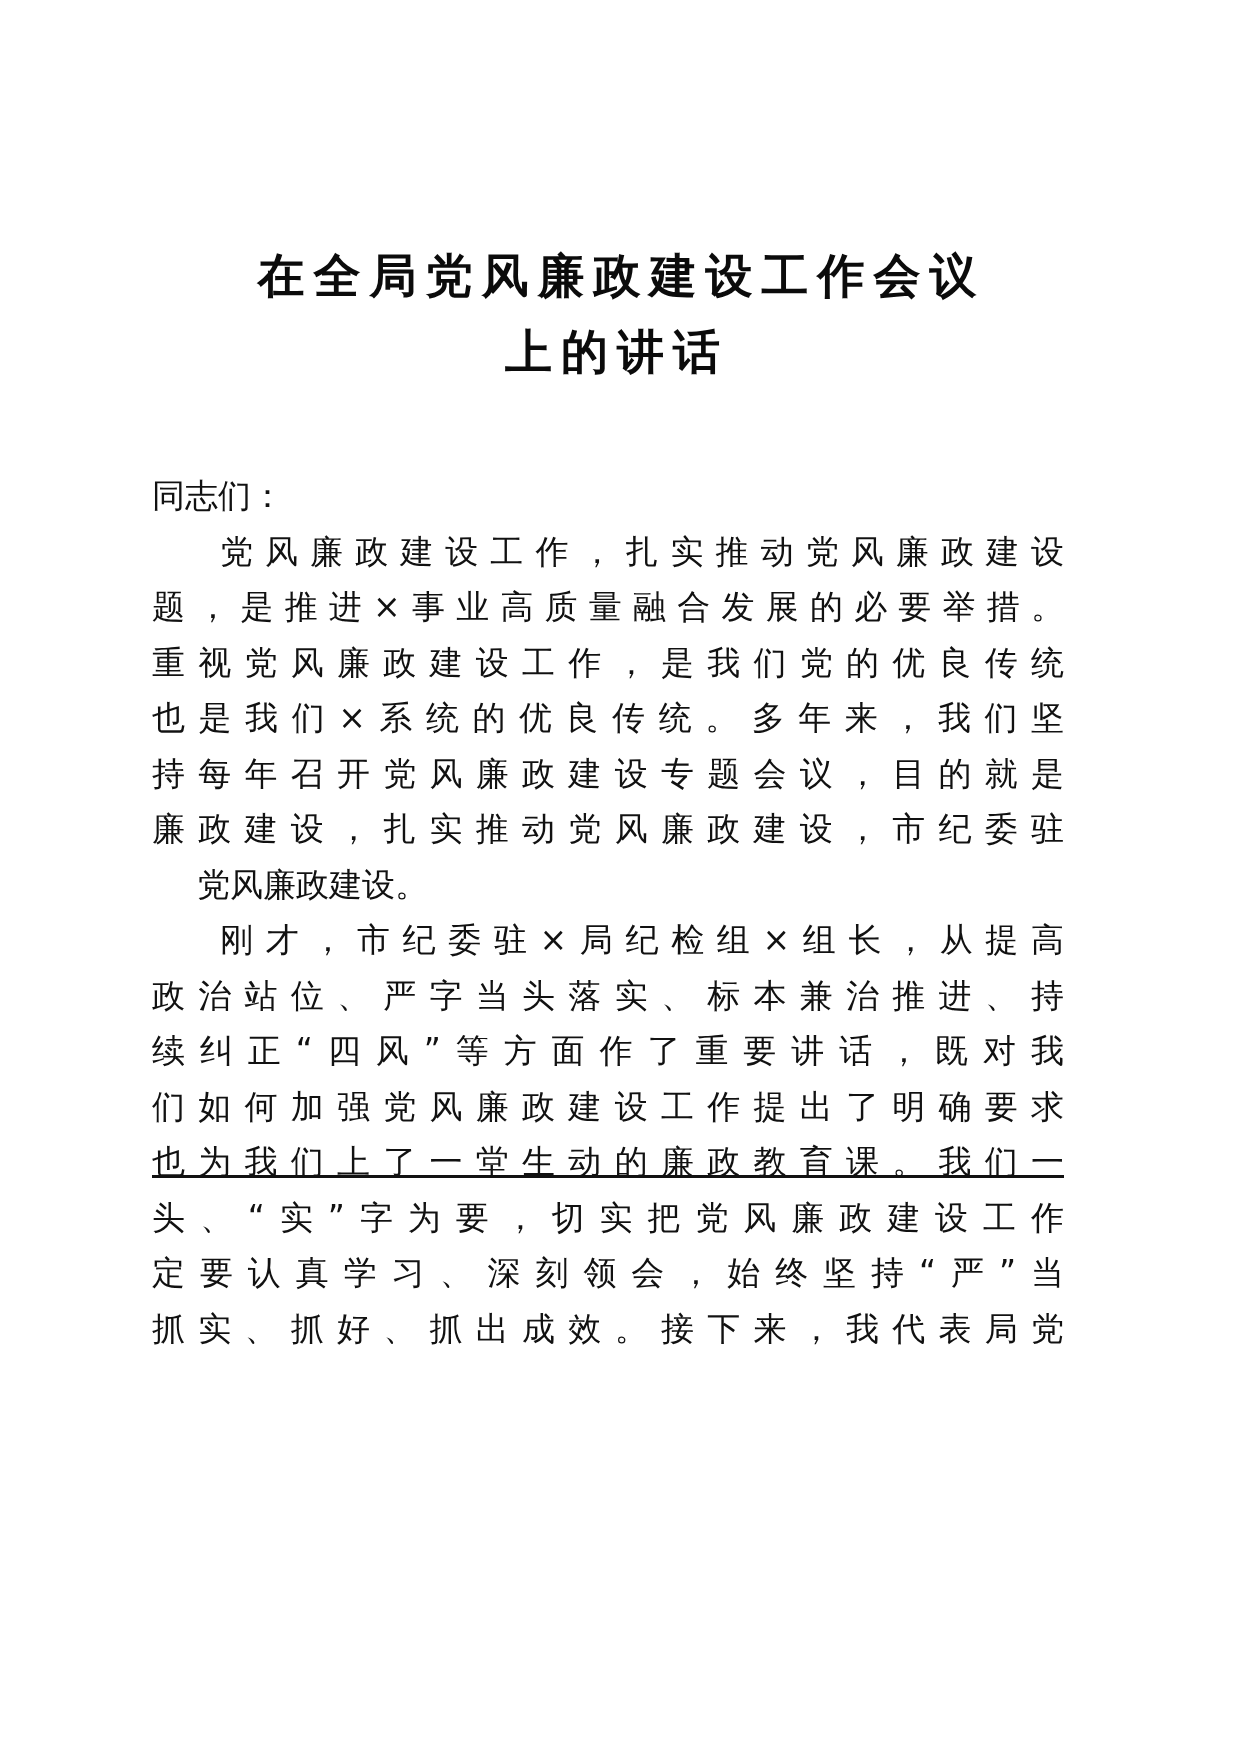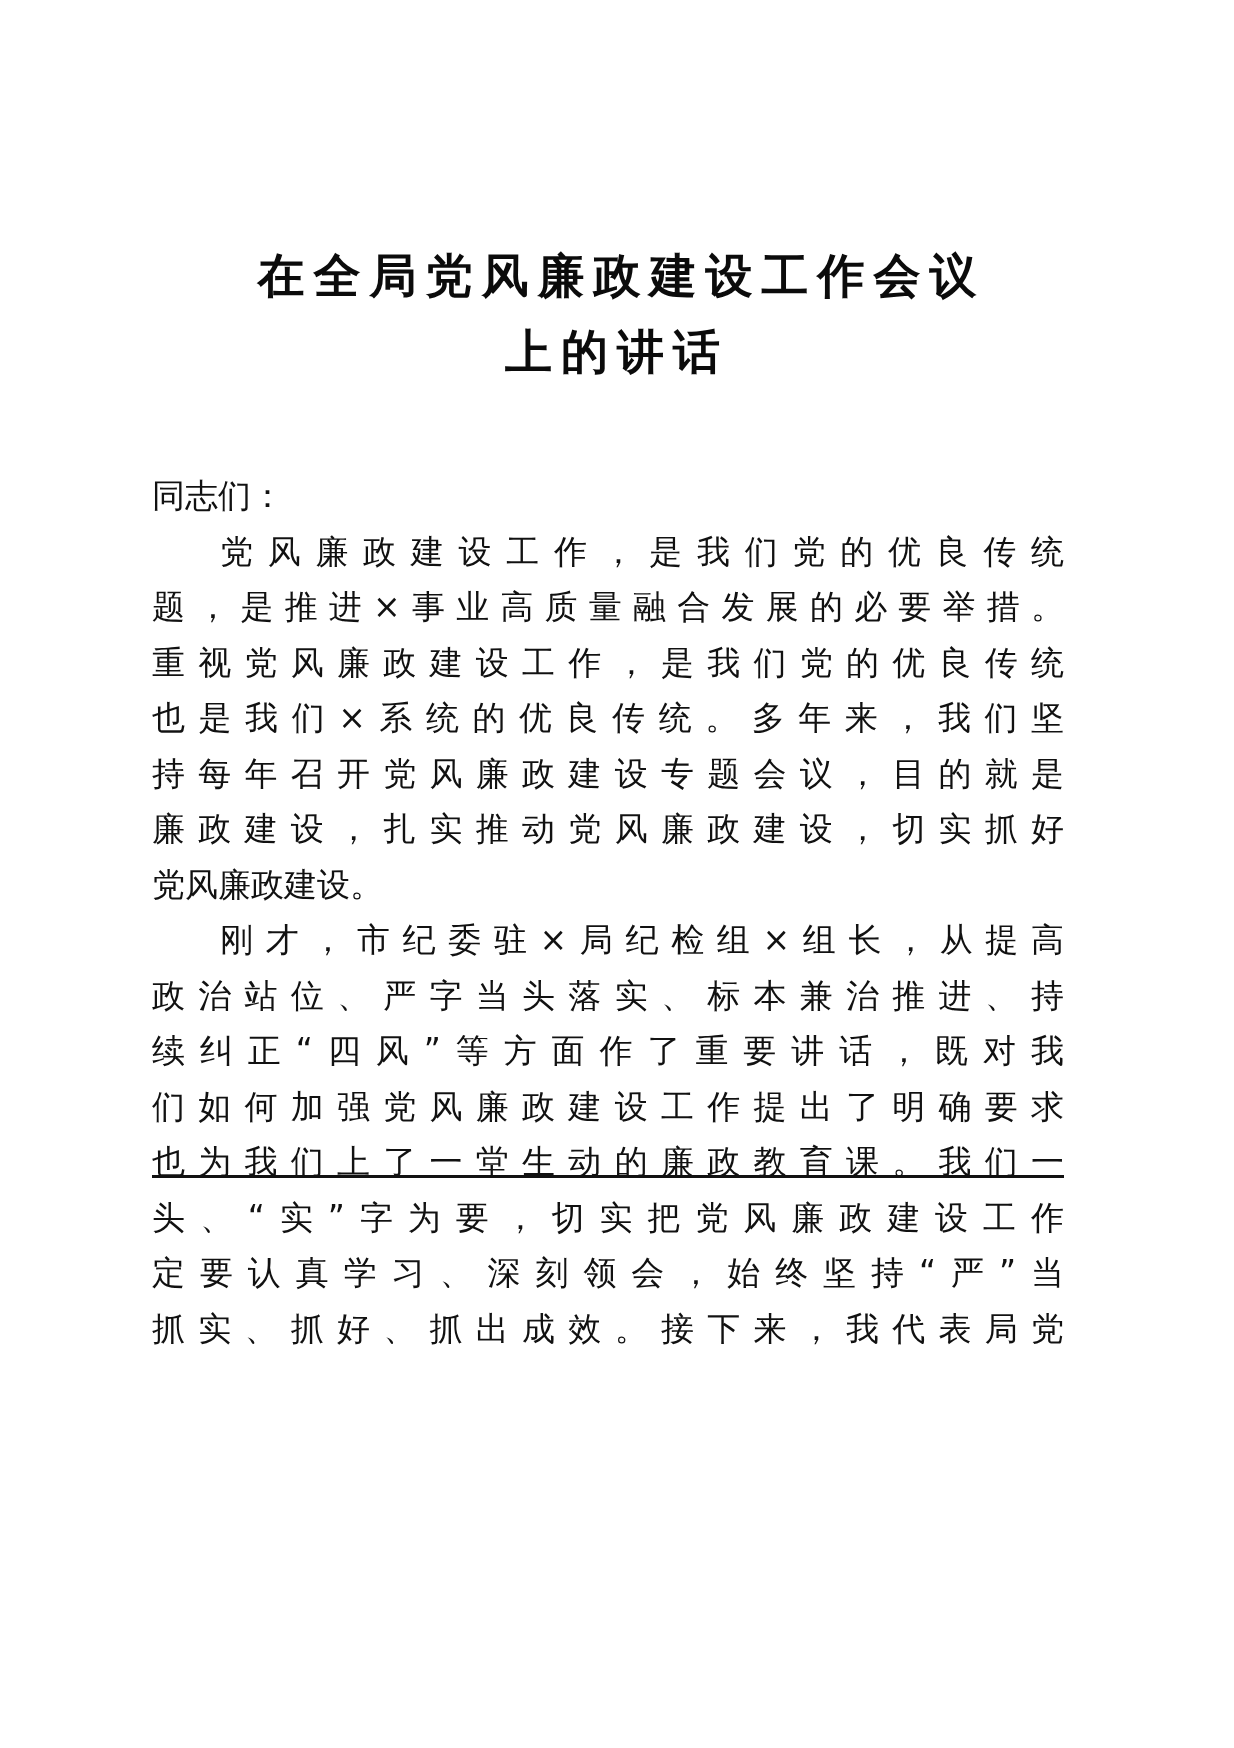--- a/index.html
+++ b/index.html
@@ -82,27 +82,27 @@
     <span class="title-line">在全局党风廉政建设工作会议</span>
     <br>
     <span class="title-line">上的讲话</span>
   </h1>
 
   <div class="body-block">
 
     <p class="para salutation">同志们：</p>
 
     <p class="para">
-      <span class="ln lead" style="letter-spacing: 0px; text-indent: 68px;">党风廉政建设工作，是我们党的优良传统</span>
+      <span class="ln lead" style="letter-spacing: 0px; text-indent: 68px;">党风廉政建设工作，扎实推动党风廉政建设</span>
       <span class="ln" style="letter-spacing: 0px;">题，是推进×事业高质量融合发展的必要举措。</span>
       <span class="ln" style="letter-spacing: 0px;">重视党风廉政建设工作，是我们党的优良传统</span>
       <span class="ln" style="letter-spacing: 0px;">也是我们×系统的优良传统。多年来，我们坚</span>
       <span class="ln" style="letter-spacing: 0px;">持每年召开党风廉政建设专题会议，目的就是</span>
-      <span class="ln" style="letter-spacing: 0px;">廉政建设，扎实推动党风廉政建设，切实抓好</span>
-      <span class="ln last" style="letter-spacing: 0px;">党风廉政建设。</span>
+      <span class="ln" style="letter-spacing: 0px;">廉政建设，扎实推动党风廉政建设，市纪委驻</span>
+      <span class="ln last" style="letter-spacing: 0px; margin-left: 45px;">党风廉政建设。</span>
     </p>
 
     <p class="para">
       <span class="ln lead" style="letter-spacing: 0px; text-indent: 68px;">刚才，市纪委驻×局纪检组×组长，从提高</span>
       <span class="ln" style="letter-spacing: 0px;">政治站位、严字当头落实、标本兼治推进、持</span>
       <span class="ln" style="letter-spacing: 0px;">续纠正“四风”等方面作了重要讲话，既对我</span>
       <span class="ln" style="letter-spacing: 0px;">们如何加强党风廉政建设工作提出了明确要求</span>
       <span class="ln" style="letter-spacing: 0px; text-decoration: underline;">也为我们上了一堂生动的廉政教育课。我们一</span>
       <span class="ln" style="letter-spacing: 0px;">头、“实”字为要，切实把党风廉政建设工作</span>
       <span class="ln" style="letter-spacing: 0px;">定要认真学习、深刻领会，始终坚持“严”当</span>

